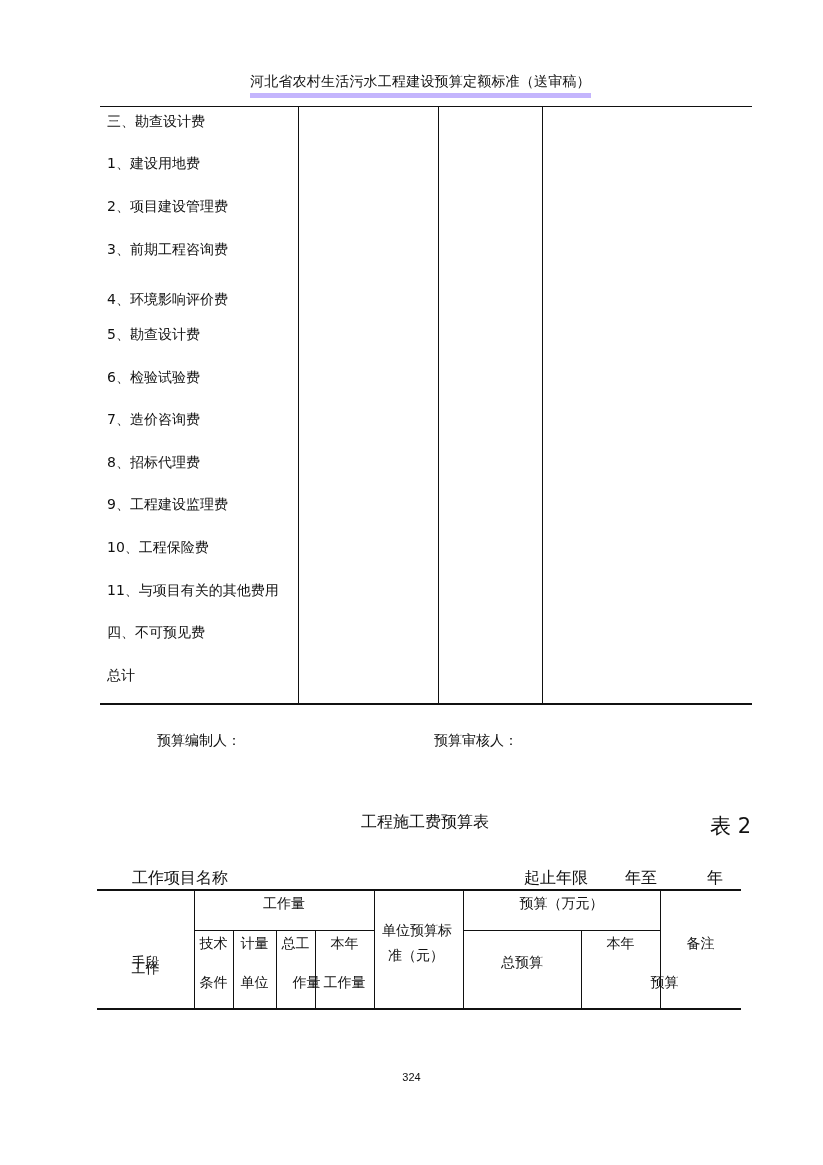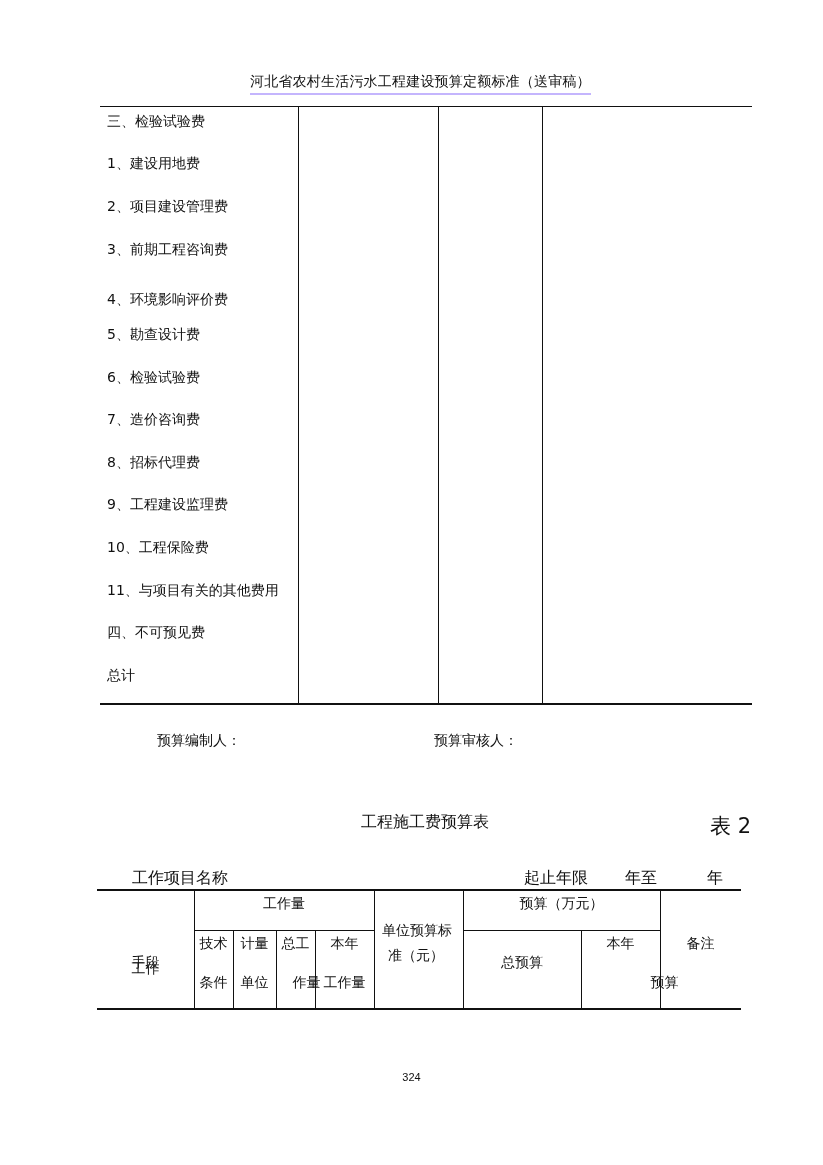--- a/index.html
+++ b/index.html
@@ -1,20 +1,20 @@
 <!DOCTYPE html>
 <html><head>
 <meta charset="utf-8">
 <style>
   html, body { margin: 0; padding: 0; background: #ffffff; }
   body { width: 823px; height: 1165px; position: relative; overflow: hidden;
          font-family: "DejaVu Sans", "Liberation Sans", sans-serif; color: #111; }
   .abs { position: absolute; }
   .header-title { left: 250px; top: 73px; font-size: 14px; letter-spacing: 0.2px;
-                  border-bottom: 2px solid #c4b5fd; padding-bottom: 2px; white-space: nowrap; }
+                  border-bottom: 5px solid #c4b5fd; padding-bottom: 2px; white-space: nowrap; }
   
   .t1-top { left: 100px; top: 106px; width: 652px; height: 1px; background: #111; }
   .t1-bottom { left: 100px; top: 703px; width: 652px; height: 2px; background: #111; }
   .t1-vline { top: 106px; height: 598px; width: 1px; background: #111; }
   .t1-row { left: 107px; font-size: 14px; white-space: nowrap; }
   
   .sig { top: 732px; font-size: 14px; white-space: nowrap; }
   
   .t2-title { left: 361px; top: 812px; font-size: 16px; white-space: nowrap; }
   .t2-tag { left: 710px; top: 812px; font-size: 21px; white-space: nowrap; }
@@ -32,21 +32,21 @@
 
 <div class="abs header-title">河北省农村生活污水工程建设预算定额标准（送审稿）</div>
 
 <div>
   <div class="abs t1-top"></div>
   <div class="abs t1-vline" style="left:298px;"></div>
   <div class="abs t1-vline" style="left:438px;"></div>
   <div class="abs t1-vline" style="left:542px;"></div>
   <div class="abs t1-bottom"></div>
 
-  <div class="abs t1-row" style="top:113px;">三、检验试验费</div>
+  <div class="abs t1-row" style="top:113px;">三、勘查设计费</div>
   <div class="abs t1-row" style="top:155px;">1、建设用地费</div>
   <div class="abs t1-row" style="top:198px;">2、项目建设管理费</div>
   <div class="abs t1-row" style="top:241px;">3、前期工程咨询费</div>
   <div class="abs t1-row" style="top:291px;">4、环境影响评价费</div>
   <div class="abs t1-row" style="top:326px;">5、勘查设计费</div>
   <div class="abs t1-row" style="top:369px;">6、检验试验费</div>
   <div class="abs t1-row" style="top:411px;">7、造价咨询费</div>
   <div class="abs t1-row" style="top:454px;">8、招标代理费</div>
   <div class="abs t1-row" style="top:496px;">9、工程建设监理费</div>
   <div class="abs t1-row" style="top:539px;">10、工程保险费</div>

